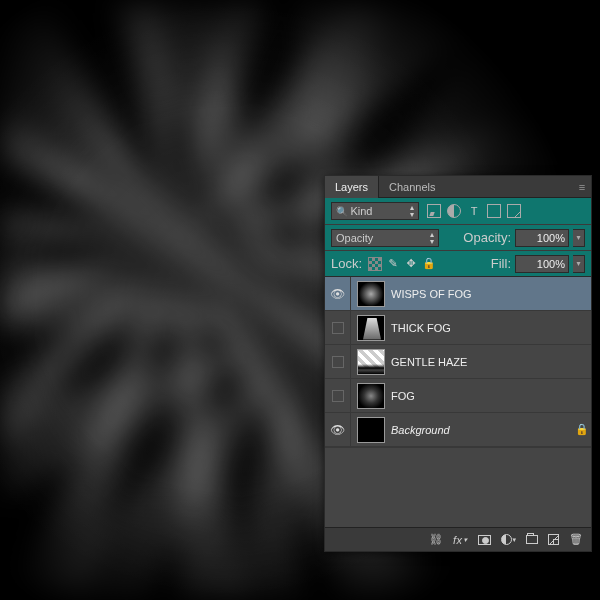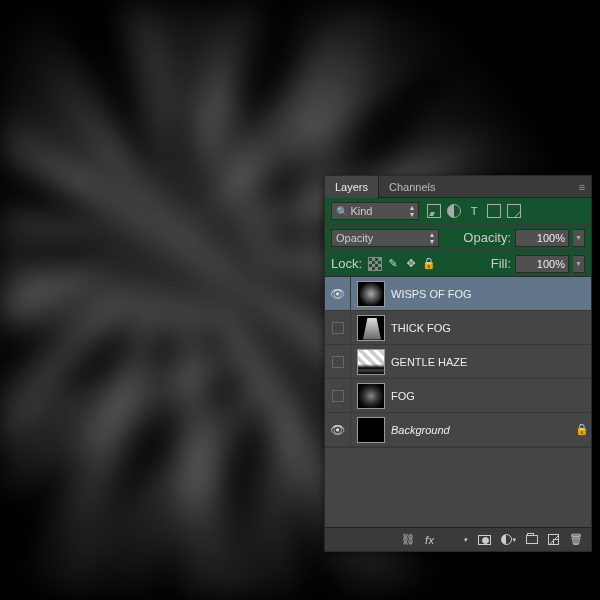--- a/index.html
+++ b/index.html
@@ -16,21 +16,21 @@
   background:
     repeating-conic-gradient(from 45deg at 30% 40%, rgba(200,200,200,0.25) 0deg 10deg, rgba(0,0,0,0) 10deg 25deg),
     repeating-conic-gradient(from 0deg at 50% 55%, rgba(180,180,180,0.2) 0deg 15deg, rgba(0,0,0,0) 15deg 30deg);
   filter: blur(14px);
   mask-image: radial-gradient(circle at 38% 50%, #000 0%, #000 40%, transparent 75%);
   -webkit-mask-image: radial-gradient(circle at 38% 50%, #000 0%, #000 40%, transparent 75%);
 }
 
 .panel {
   position: absolute; right: 8px; top: 175px; width: 268px;
-  background: #14532d; color: #ddd; font-size: 11px;
+  background: #0f766e; color: #ddd; font-size: 11px;
   border: 1px solid #2a2a2a; box-shadow: 0 2px 8px rgba(0,0,0,0.6);
   user-select: none;
 }
 .tabs { display: flex; align-items: center; background: #3a3a3a; height: 22px; border-bottom: 1px solid #222; }
 .tab { padding: 0 10px; height: 22px; line-height: 22px; color: #bbb; cursor: pointer; }
 .tab.active { background: #454545; color: #eee; border-right: 1px solid #222; }
 .tabs .spacer { flex: 1; }
 .panel-menu { width: 18px; text-align: center; color: #999; cursor: pointer; }
 
 .row { display: flex; align-items: center; gap: 4px; padding: 4px 6px; border-bottom: 1px solid #3a3a3a; }
@@ -84,21 +84,21 @@
 .thumb-black { background:#000; }
 .lyr-name { flex:1; color:#eee; font-size:11px; }
 .lyr-name.italic { font-style: italic; }
 .lock-ind { width:18px; text-align:center; color:#ccc; font-size:11px; }
 
 .blank-area { height: 80px; background:#454545; border-top:1px solid #383838; }
 
 .footer { height: 24px; background:#3a3a3a; border-top:1px solid #222; display:flex; align-items:center; justify-content:flex-end; gap:10px; padding:0 8px; }
 .footer span { color:#ccc; font-size:11px; cursor:pointer; display:flex; align-items:center; }
 .foot-link { font-size:10px; }
-.foot-fx { font-style:italic; font-size:10px; letter-spacing:0.5px;gap:28px; }
+.foot-fx { font-style:italic; font-size:10px; letter-spacing:0.5px; }
 .foot-mask { width:13px; height:10px; border:1px solid #ccc; position:relative; }
 .foot-mask::after { content:''; position:absolute; left:3px; top:1px; width:5px; height:5px; border:1px solid #ccc; border-radius:50%; background:#ccc; }
 .foot-adj { width:11px; height:11px; border:1px solid #ccc; border-radius:50%; background:linear-gradient(90deg,#ccc 50%,transparent 50%); }
 .foot-folder { width:12px; height:9px; border:1px solid #ccc; position:relative; }
 .foot-folder::before { content:''; position:absolute; top:-3px; left:0; width:5px; height:2px; border:1px solid #ccc; border-bottom:none; }
 .foot-new { width:11px; height:11px; border:1px solid #ccc; background:linear-gradient(-45deg,transparent 40%,#ccc 40%,#ccc 48%,transparent 48%); position:relative; }
 .foot-new::after { content:''; position:absolute; right:-1px; bottom:-1px; width:5px; height:5px; border-top:1px solid #ccc; border-left:1px solid #ccc; }
 </style>
 </head>
 <body>

